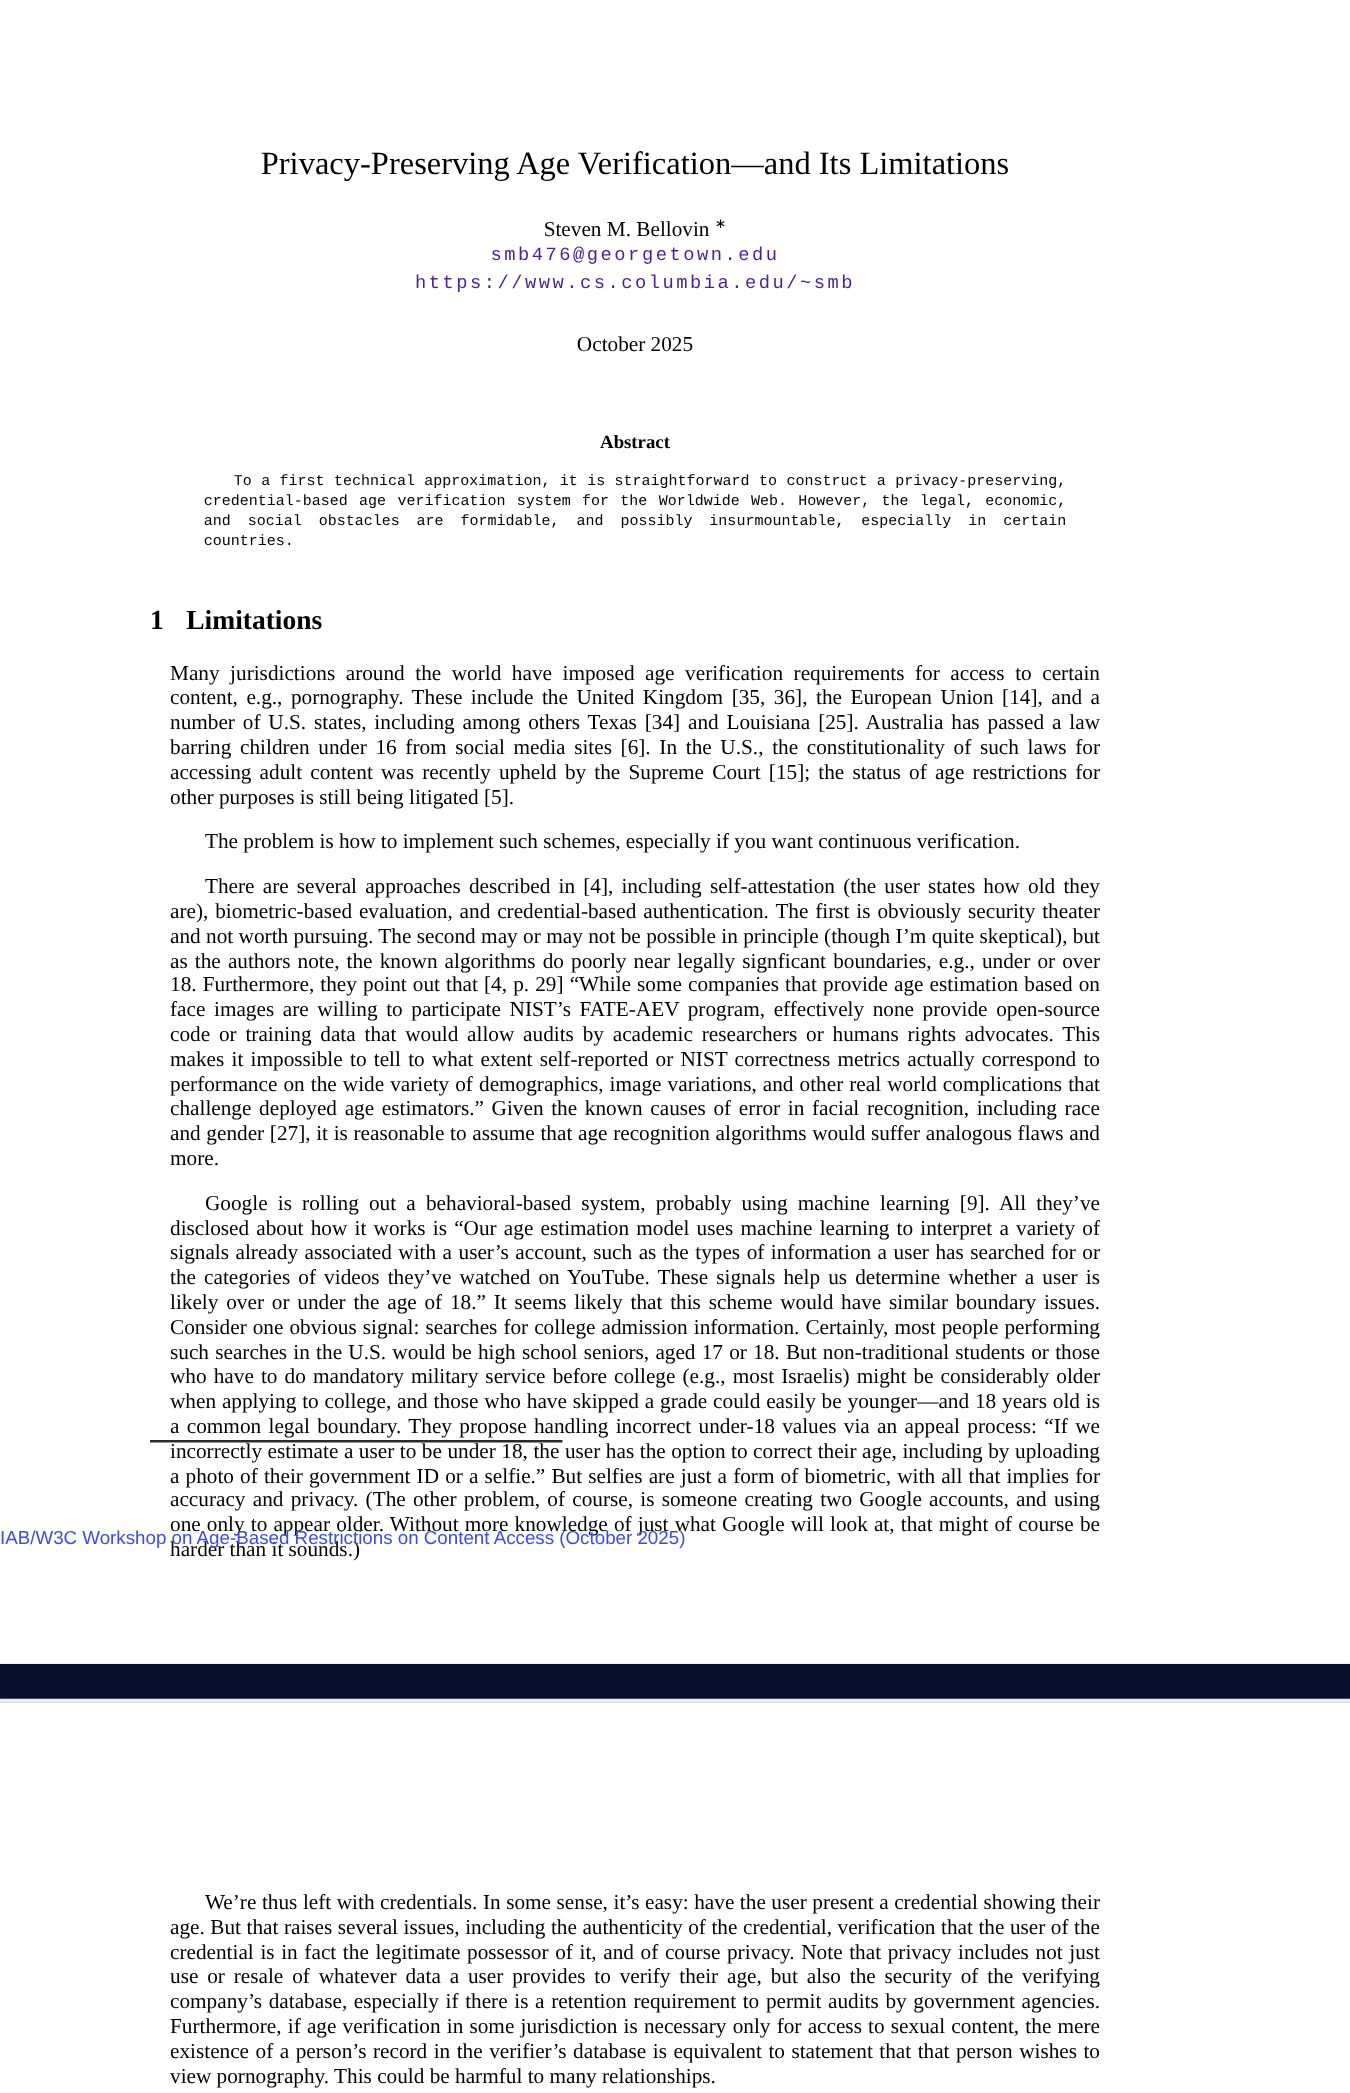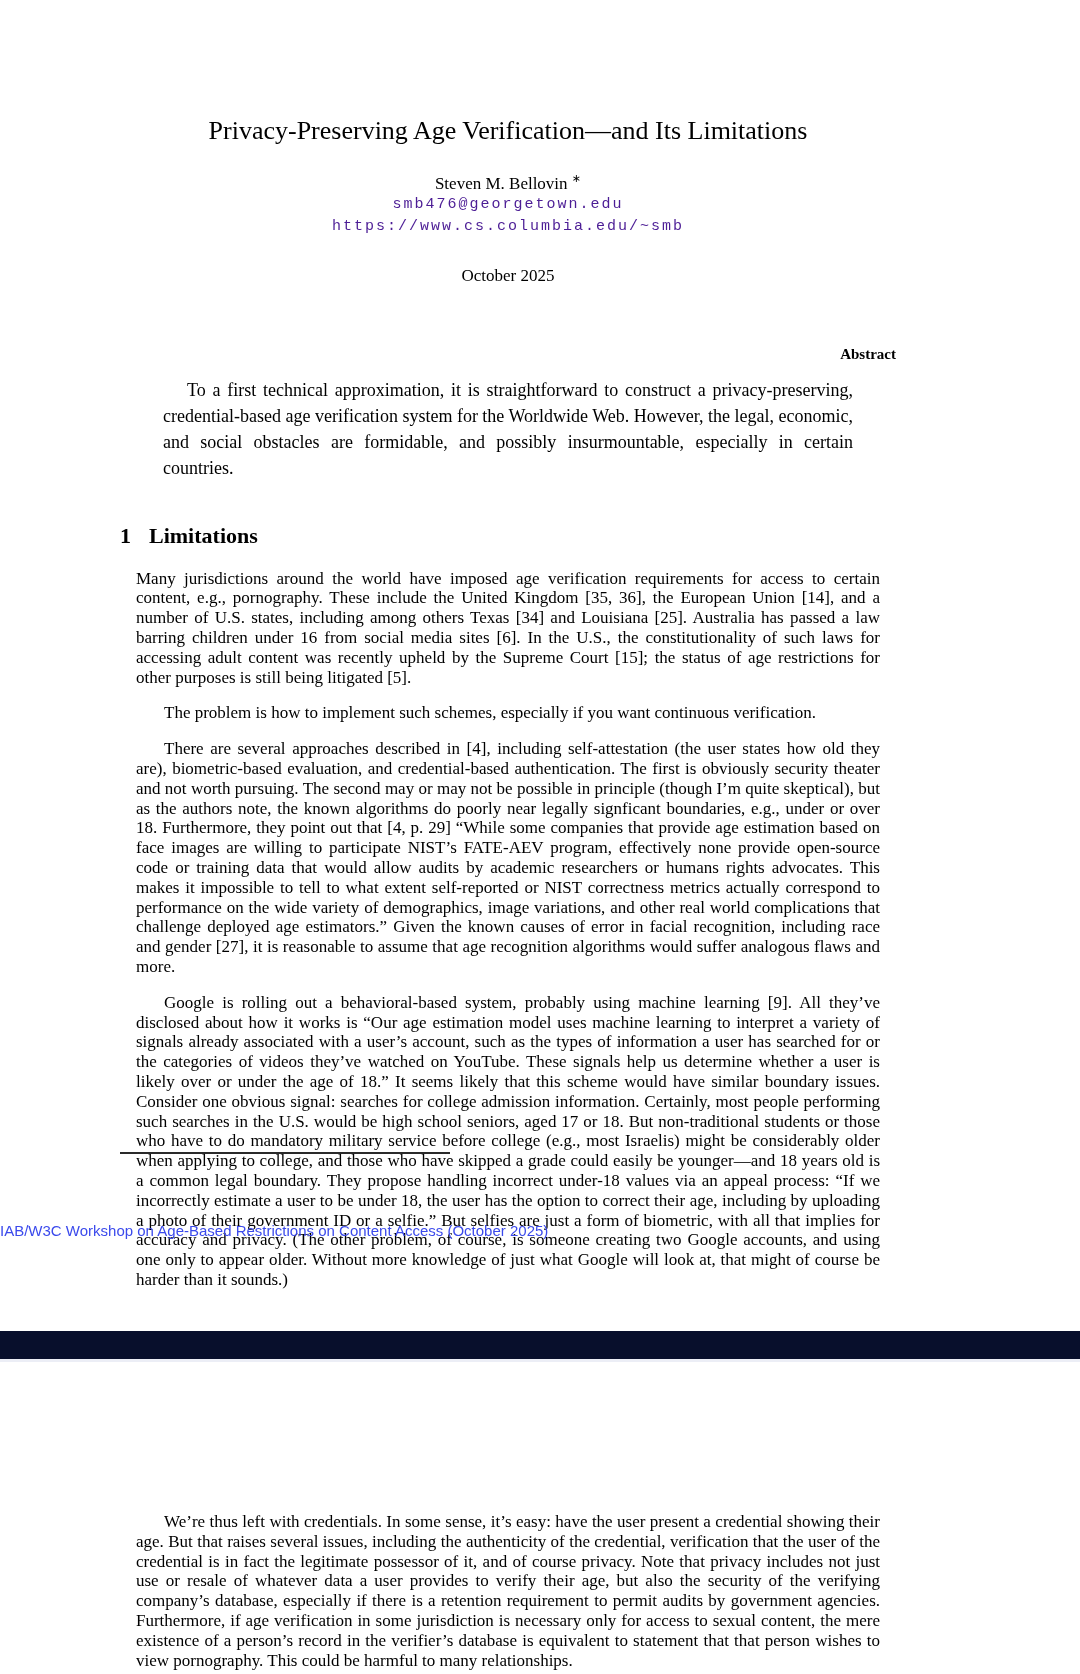--- a/index.html
+++ b/index.html
@@ -26,26 +26,27 @@
   .author-block { text-align:center; margin-top:26px; }
   .author-name { font-size:17px; }
   .author-name sup { font-size:11px; }
   .mono-line {
     font-family:"Liberation Mono","DejaVu Sans Mono",monospace;
     font-size:15px; line-height:22px; letter-spacing:2px; color:#4c1d95;
     text-decoration:none; display:block;
   }
   .paper-date { text-align:center; font-size:17px; margin-top:28px; }
   .abstract-heading {
-    text-align:right; font-weight:bold; font-size:15px; margin-top:60px;
+    text-align:center; font-weight:bold; font-size:15px; margin-top:60px;
   }
   .abstract-text {
     width:690px; margin:14px auto 0 auto;
-    font-size:18px; line-height:26px; text-align:justify;
+    font-size:12px; line-height:16px; text-align:justify;
     text-indent:24px;
+    font-family:Liberation Mono, monospace;
   }
   .section-heading {
     margin-top:42px; font-size:22px; font-weight:bold;
   }
   .section-heading .sec-num { margin-right:18px; }
   .para {
     font-size:17px; line-height:19.8px; text-align:justify; margin:16px;
   }
   .para.first { margin-top:20px; }
   .para.indent { text-indent:28px; }

